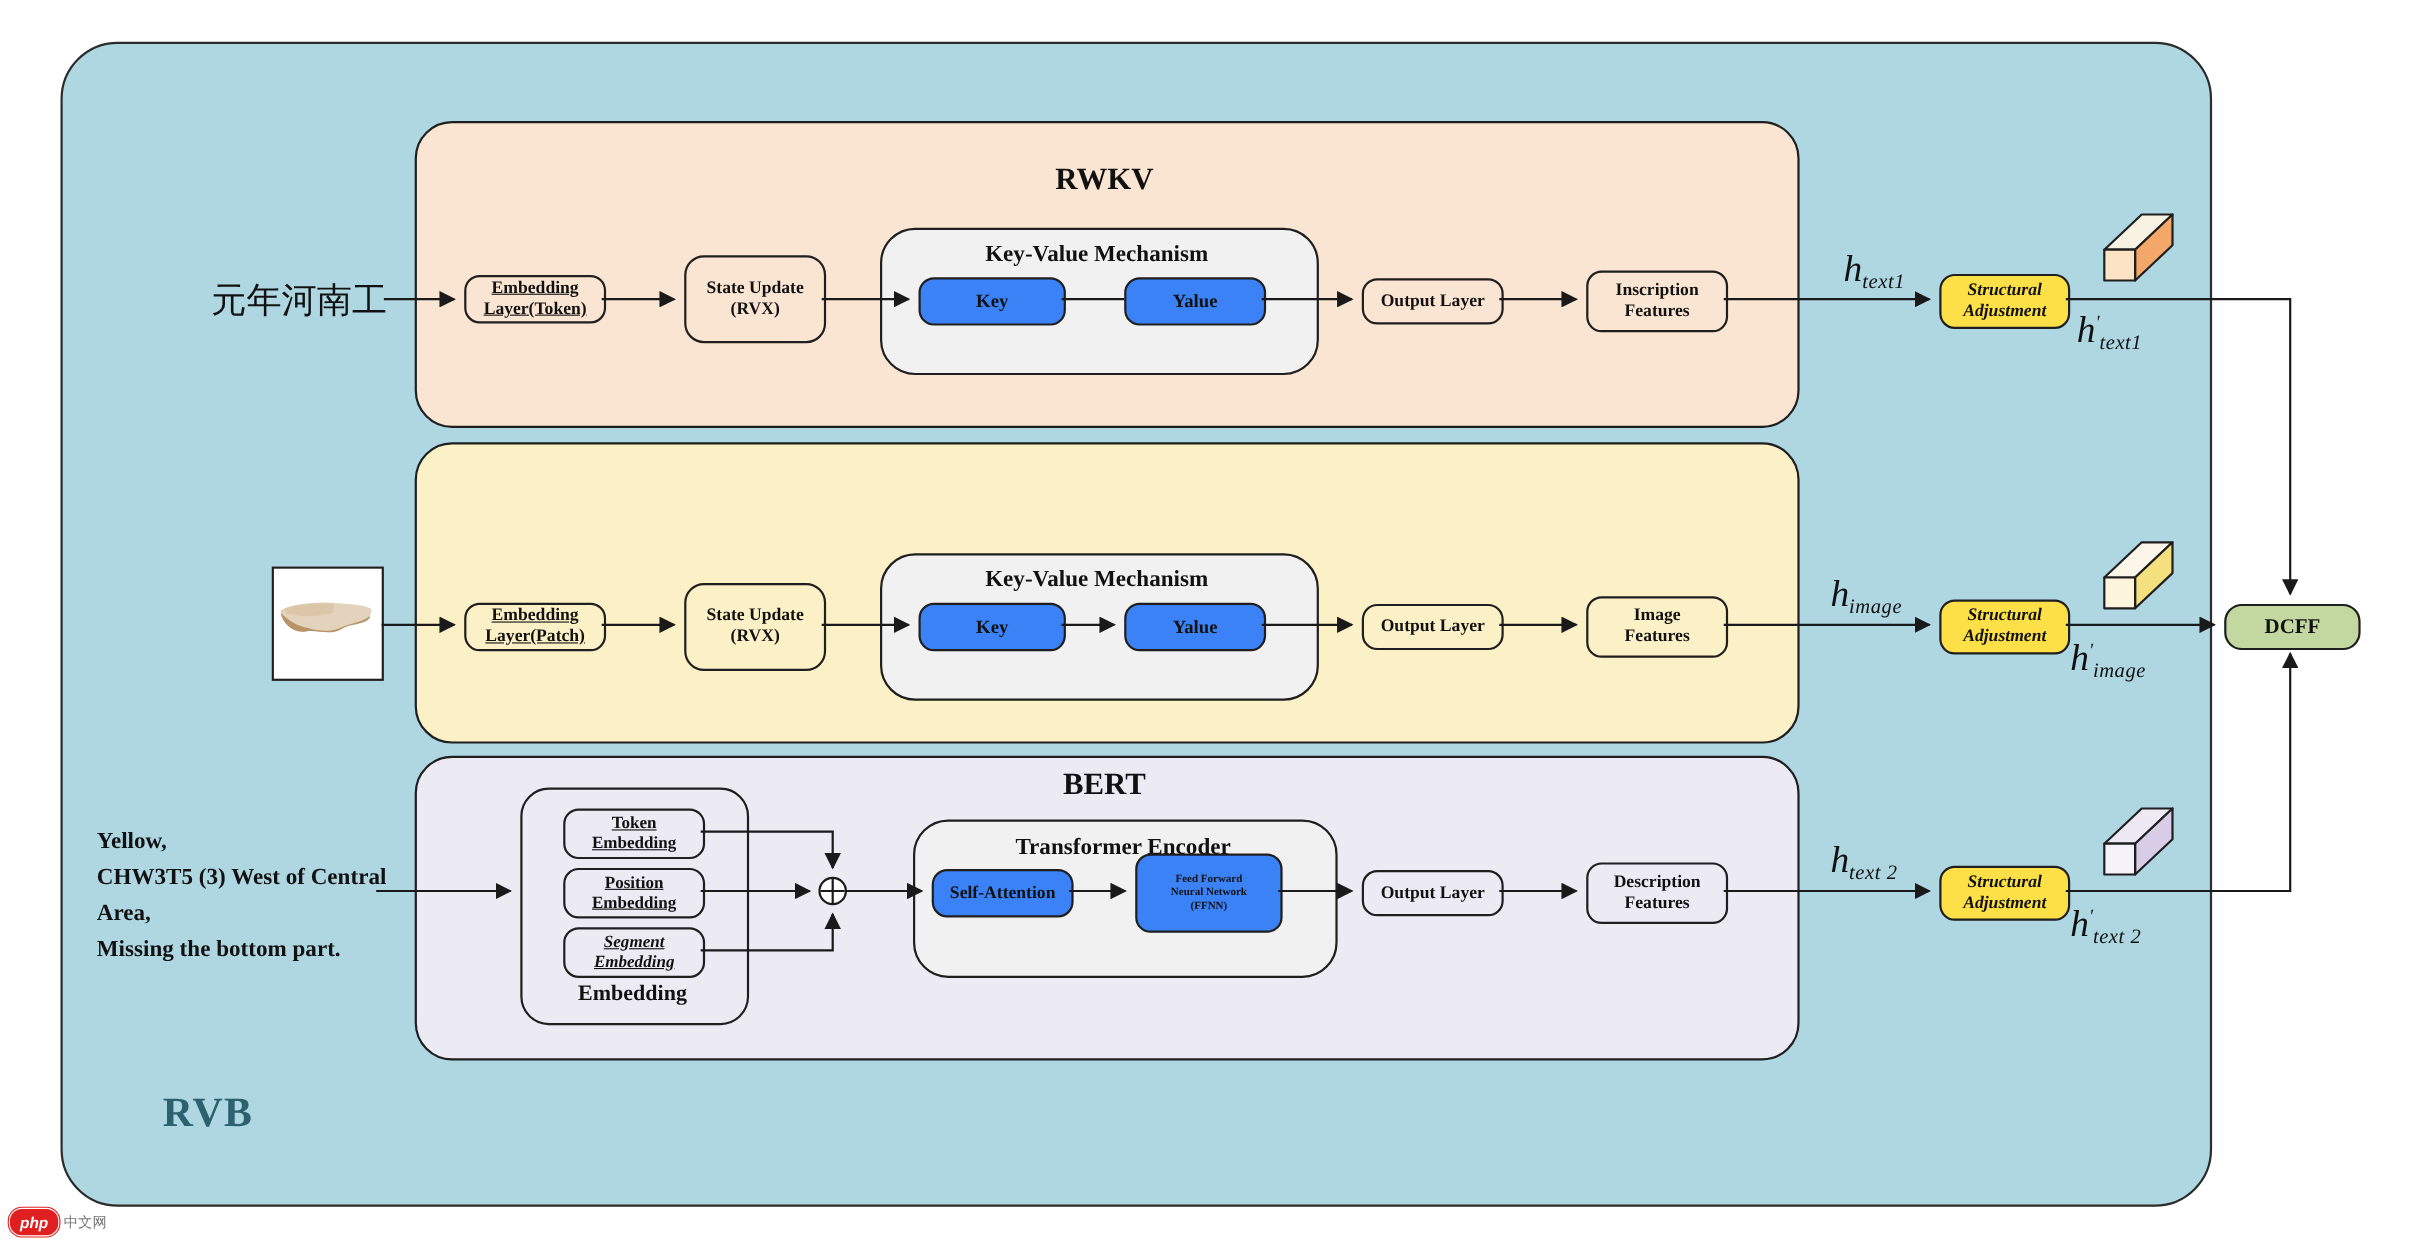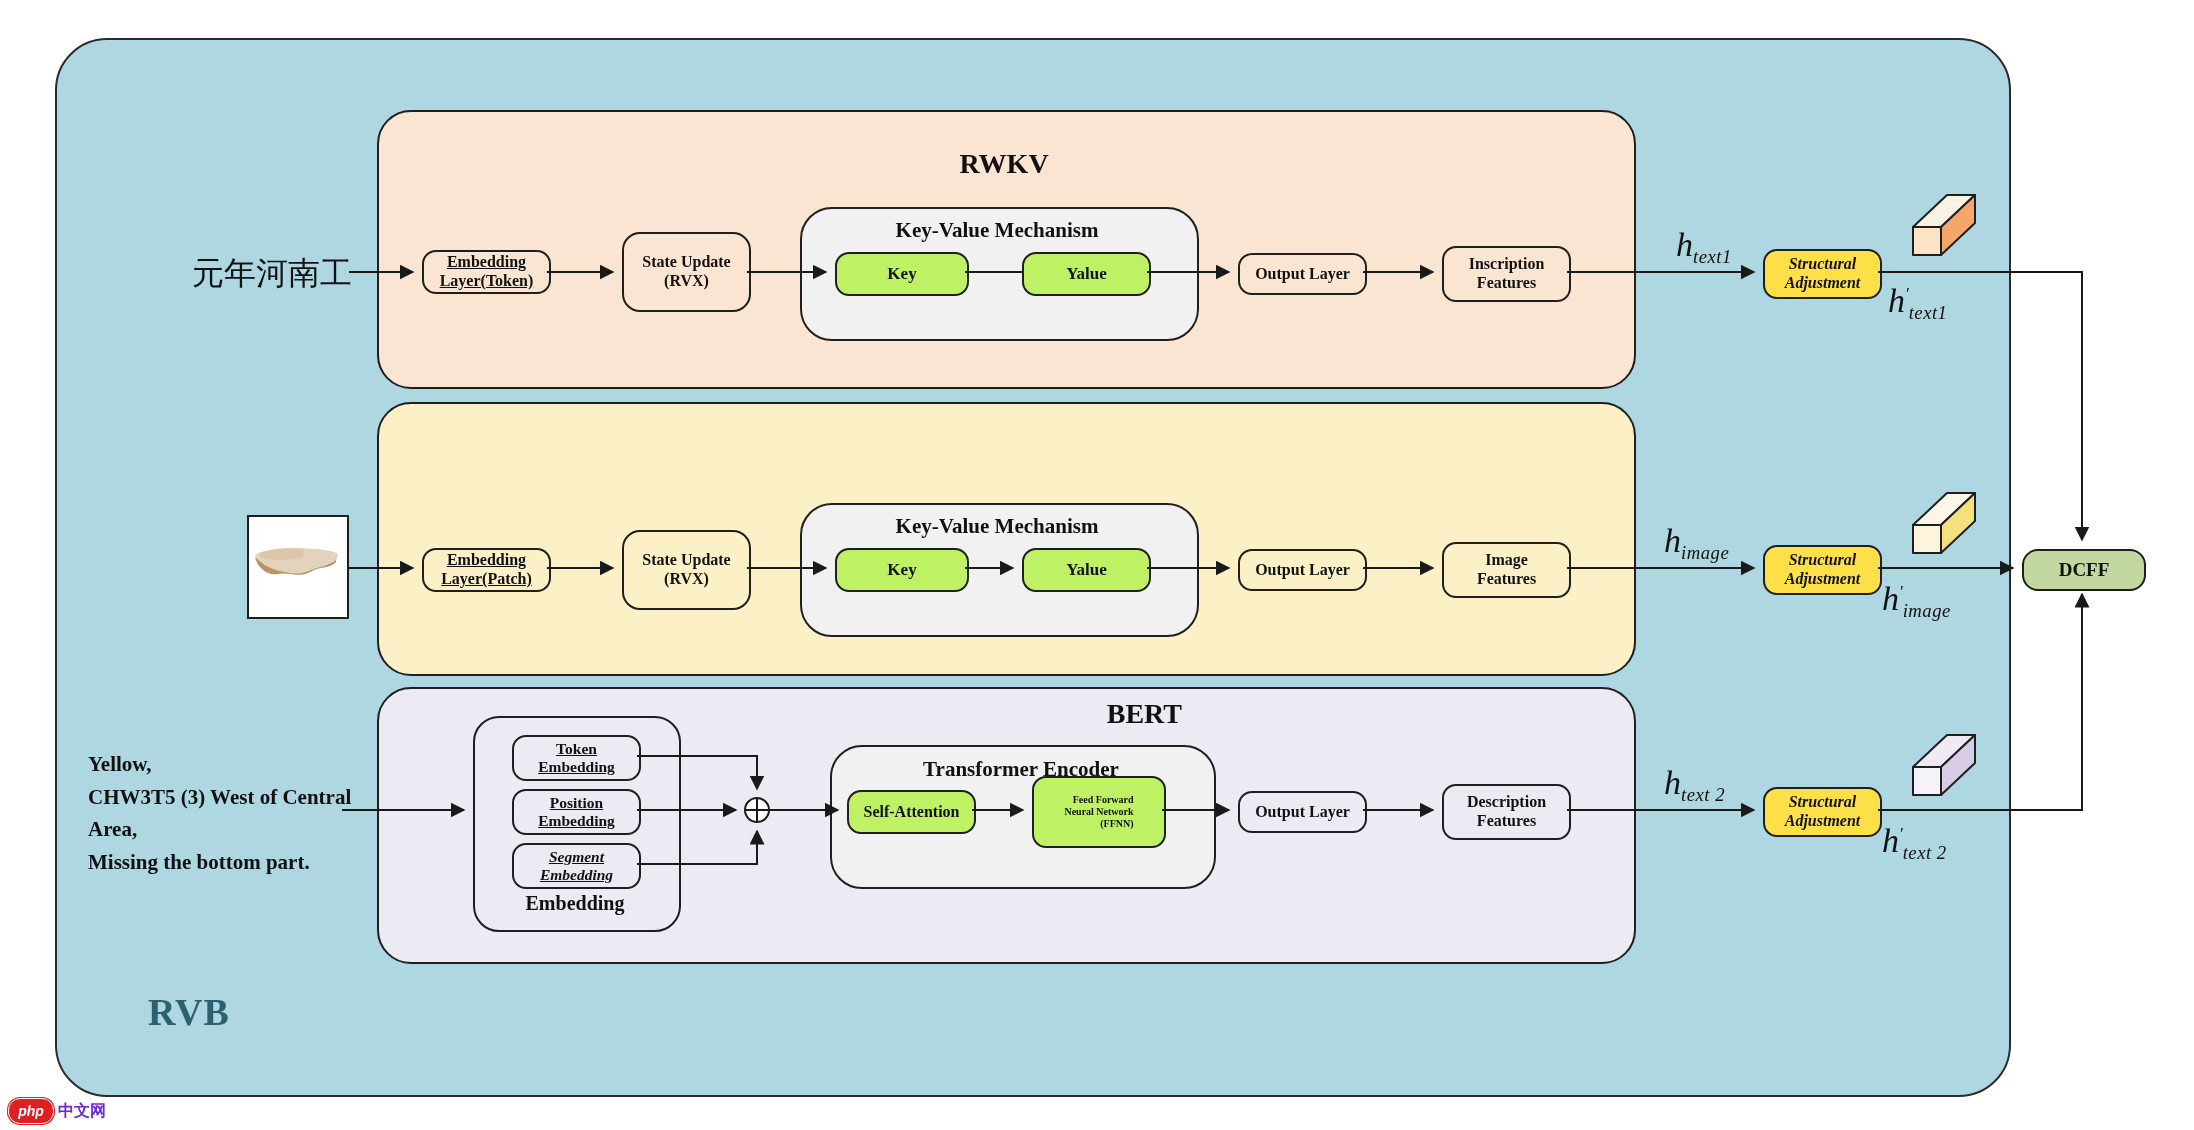--- a/index.html
+++ b/index.html
@@ -15,39 +15,39 @@
   .blk-vision{top:402px;height:270px;background:#FBF0C6;}
   .blk-bert{top:687px;height:273px;background:#ECEAF2;}
   .btitle{font-weight:bold;font-size:28px;color:#111;text-align:center;width:400px;transform:translateX(-50%);}
   
   .panel{background:#F1F1F2;border:2px solid #1f1f1f;border-radius:32px;}
   .ptitle{font-weight:bold;font-size:21px;color:#111;text-align:center;width:400px;transform:translateX(-50%);}
   
   .bx{border:2px solid #1f1f1f;border-radius:14px;display:flex;align-items:center;justify-content:center;
       text-align:center;font-weight:bold;color:#111;white-space:pre-line;line-height:1.18;font-size:16px;}
   .f-peach{background:#FAE5D2;} .f-yellow{background:#FBF0C6;} .f-lav{background:#ECEAF2;}
-  .f-gray{background:#bef264;text-align:right;} .f-green{background:#fde047;font-style:italic;} .f-dcff{background:#C3D7A1;}
+  .f-gray{background:#3b82f6;} .f-green{background:#fde047;font-style:italic;} .f-dcff{background:#C3D7A1;}
   .u{text-decoration:underline;}
   .r18{border-radius:18px;}
   
   .hlabel{font-style:italic;font-size:34px;color:#111;white-space:nowrap;}
   .hlabel .hpr{font-size:0.5em;vertical-align:0.75em;}
   .hlabel .hsub{font-size:0.55em;font-style:italic;vertical-align:-0.35em;letter-spacing:0.5px;}
   
   .cn-input{font-size:32px;color:#111;white-space:nowrap;}
   .txt-input{font-size:21px;font-weight:bold;color:#111;line-height:1.55;white-space:pre-line;}
   .rvb{font-size:38px;font-weight:bold;color:#2C6170;letter-spacing:1px;}
   
   .imgbox{left:247px;top:515px;width:98px;height:100px;background:#ffffff;border:2.5px solid #1f1f1f;}
   
   .wm{left:8px;top:1098px;display:flex;align-items:center;gap:4px;font-family:"Liberation Sans",sans-serif;}
   .wm-badge{width:44px;height:24px;background:#E02020;border:1.5px solid #ffffff;border-radius:12px;
             color:#ffffff;font-weight:bold;font-style:italic;font-size:14px;display:flex;
             align-items:center;justify-content:center;box-shadow:0 0 0 1px #E02020;}
-  .wm-site{font-size:16px;font-weight:bold;color:#6d28d9;}
+  .wm-site{font-size:13px;font-weight:normal;color:#737373;}
   svg.overlay{position:absolute;left:0;top:0;pointer-events:none;}
 </style>
 </head>
 <body>
 
 <div id="canvas">
 
   <div class="abs outer"></div>
   <div class="abs rvb" style="left:148px;top:990px;">RVB</div>
 
@@ -114,21 +114,21 @@
   <div class="abs" style="left:1910px;top:490px;">
     <svg width="68" height="66" viewBox="0 0 68 66">
       <polygon points="3,35 37,3 65,3 31,35" fill="#FBF6E8" stroke="#1f1f1f" stroke-width="2" stroke-linejoin="round"></polygon>
       <polygon points="31,35 65,3 65,31 31,63" fill="#F5E07E" stroke="#1f1f1f" stroke-width="2" stroke-linejoin="round"></polygon>
       <polygon points="3,35 31,35 31,63 3,63" fill="#FCF5DC" stroke="#1f1f1f" stroke-width="2" stroke-linejoin="round"></polygon>
     </svg>
   </div>
   <div class="abs hlabel" style="left:1882px;top:580px;"><span>h</span><span class="hpr">'</span><span class="hsub">image</span></div>
 
   <div class="abs block blk-bert"></div>
-  <div class="abs btitle" style="left:982px;top:698px;text-align:right;">BERT</div>
+  <div class="abs btitle" style="left:1004px;top:698px;">BERT</div>
 
   <div class="abs txt-input" style="left:88px;top:748px;width:310px;">Yellow,
 CHW3T5 (3) West of Central Area,
  Missing the bottom part.</div>
 
   <div class="abs panel" style="left:473px;top:716px;width:204px;height:212px;border-radius:26px;background:#ECEAF2;"></div>
   <div class="abs bx f-lav u" style="left:512px;top:735px;width:125px;height:42px;font-size:15.5px;">Token
 Embedding</div>
   <div class="abs bx f-lav u" style="left:512px;top:789px;width:125px;height:42px;font-size:15.5px;">Position
 Embedding</div>

